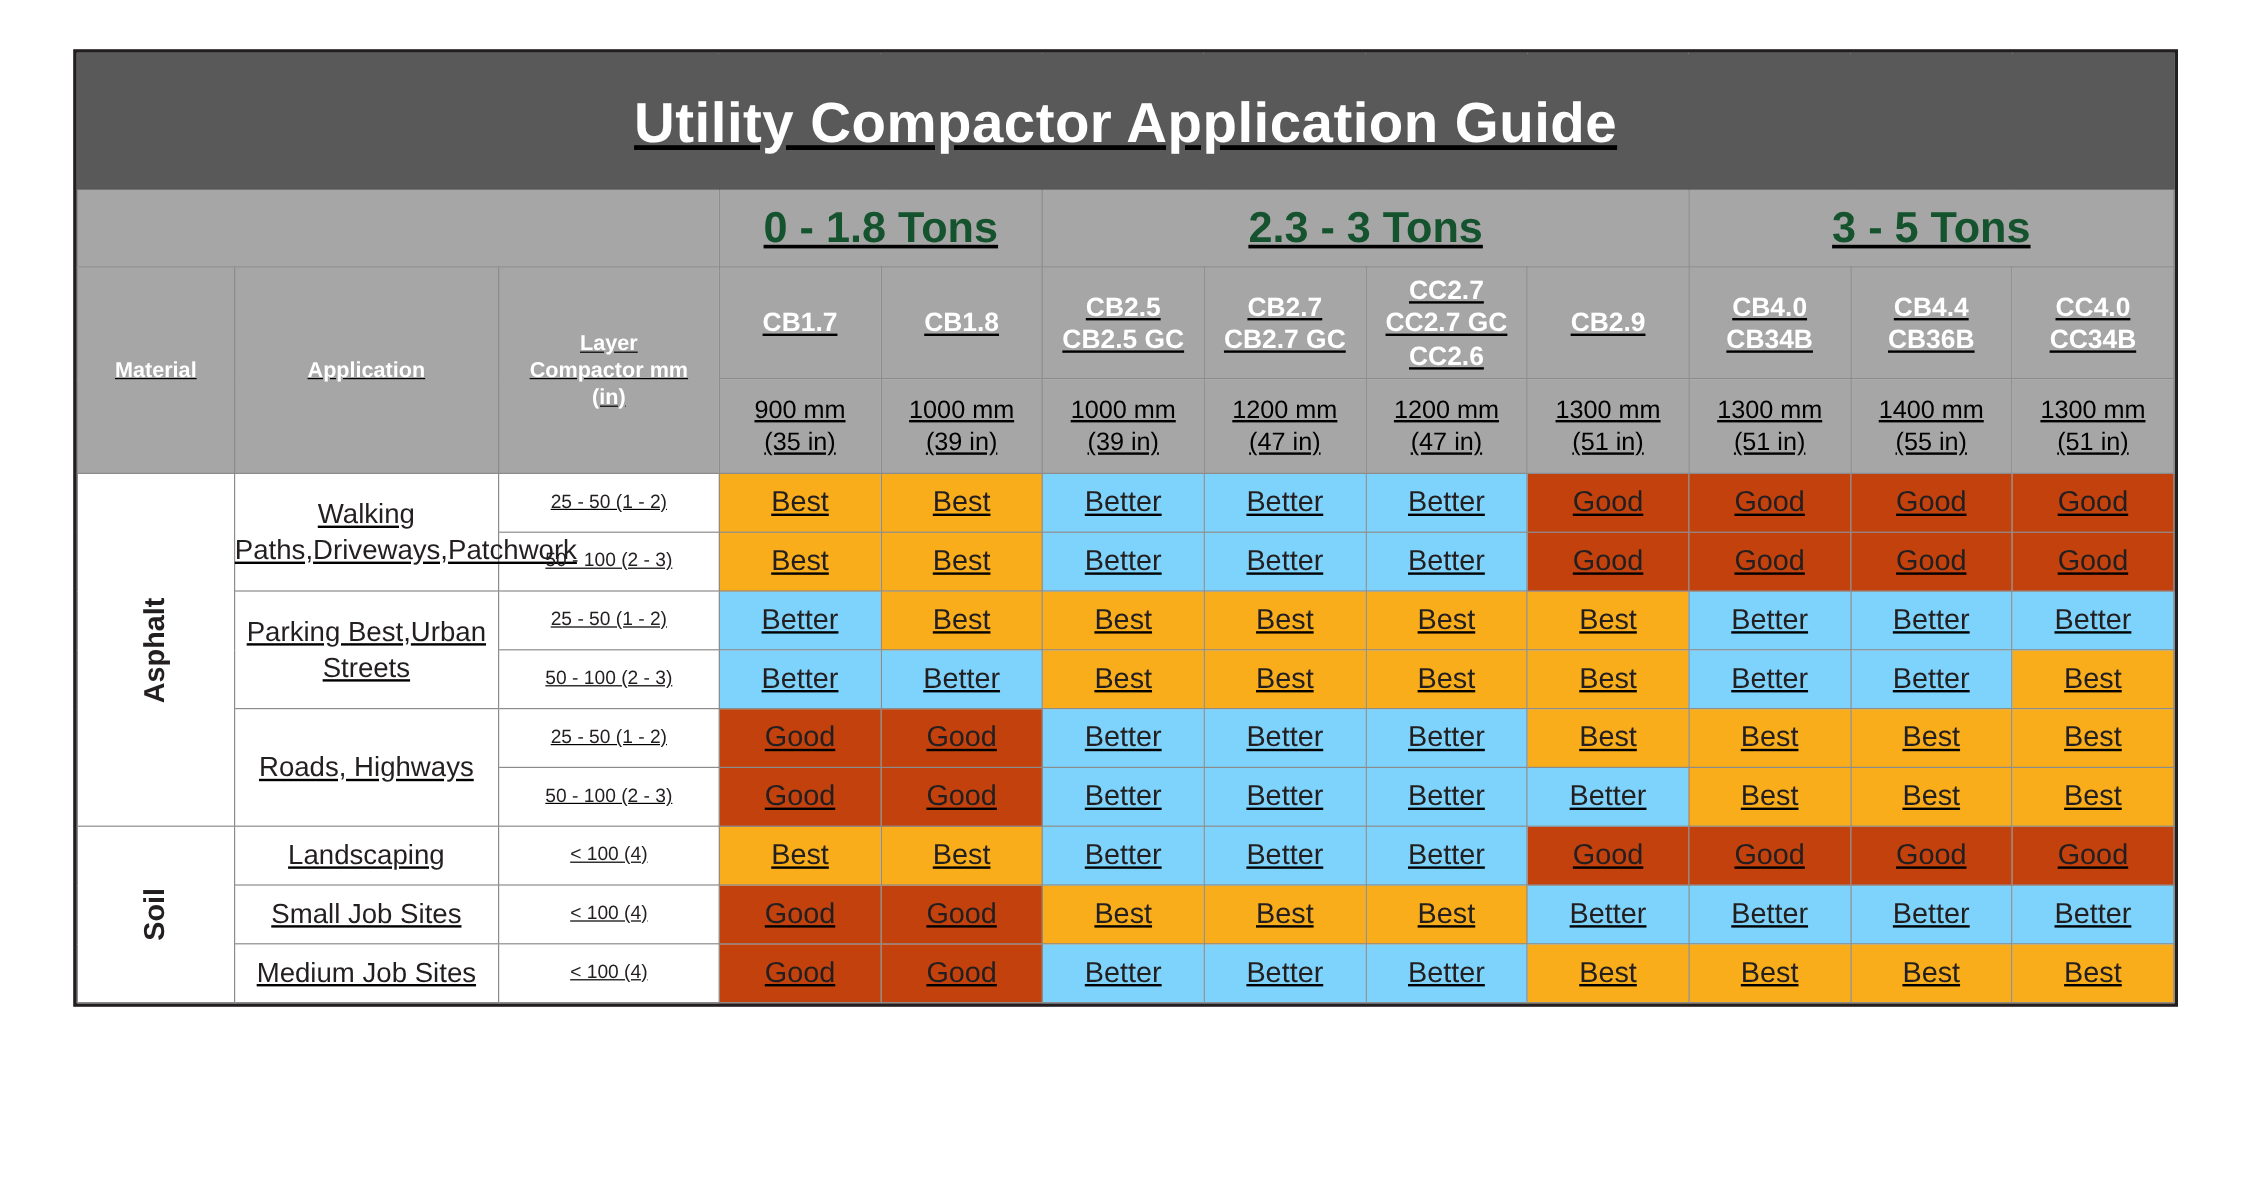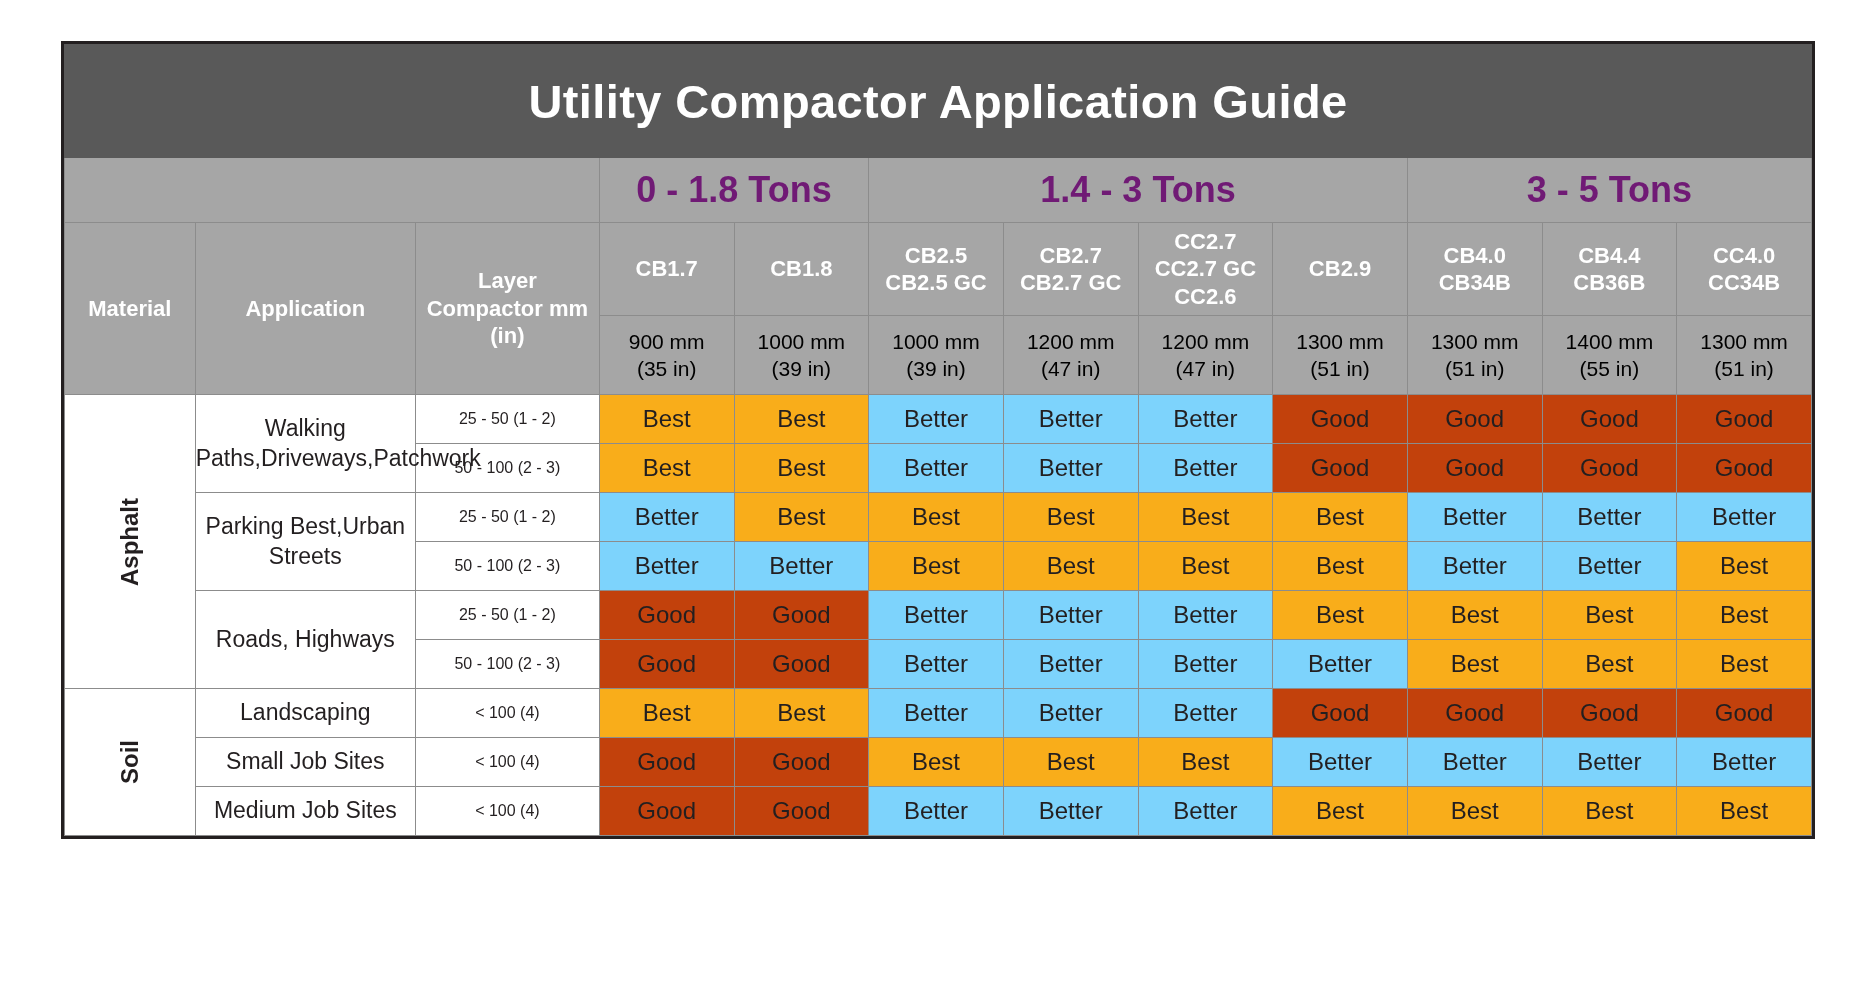--- a/index.html
+++ b/index.html
@@ -25,20 +25,21 @@
     top: 41px;
     width: 1754px;
     border: 3px solid #231f20;
     box-sizing: border-box;
     background: #ffffff;
   }
   table.guide {
     border-collapse: collapse;
     table-layout: fixed;
     width: 100%;
+    text-decoration: underline;
   }
   table.guide td, table.guide th {
     border: 1px solid #8c8c8c;
     padding: 0;
     margin: 0;
     vertical-align: middle;
     text-align: center;
   }
 
   
@@ -51,30 +52,30 @@
     letter-spacing: 0.4px;
     border: 1px solid #595959 !important;
   }
   
   .group-blank {
     background: #a6a6a6;
     border: 1px solid #8c8c8c !important;
   }
   .group-head {
     background: #a6a6a6;
-    color: #701a75;
+    color: #14532d;
     font-size: 36px;
     font-weight: bold;
     height: 64px;
   }
   
   .corner-head {
     background: #a6a6a6;
     color: #ffffff;
-    font-size: 22px;
+    font-size: 18px;
     font-weight: bold;
     line-height: 1.25;
     padding: 4px 6px;
   }
   .model-head {
     background: #a6a6a6;
     color: #ffffff;
     font-size: 22px;
     font-weight: bold;
     line-height: 1.25;
@@ -156,21 +157,21 @@
           <col class="c-model">
           <col class="c-model">
       </colgroup>
       <thead>
         <tr>
           <td class="title-cell" colspan="12">Utility Compactor Application Guide</td>
         </tr>
         <tr id="group-row">
             <td class="group-blank" colspan="3" rowspan="1"></td>
             <td class="group-head" colspan="2">0 - 1.8 Tons</td>
-            <td class="group-head" colspan="4">1.4 - 3 Tons</td>
+            <td class="group-head" colspan="4">2.3 - 3 Tons</td>
             <td class="group-head" colspan="3">3 - 5 Tons</td>
           </tr>
         <tr id="model-row">
             <td class="corner-head" rowspan="2">Material</td>
             <td class="corner-head" rowspan="2">Application</td>
             <td class="corner-head" rowspan="2">
               <span class="ln">Layer</span>
               <span class="ln">Compactor mm</span>
               <span class="ln">(in)</span>
             </td>

